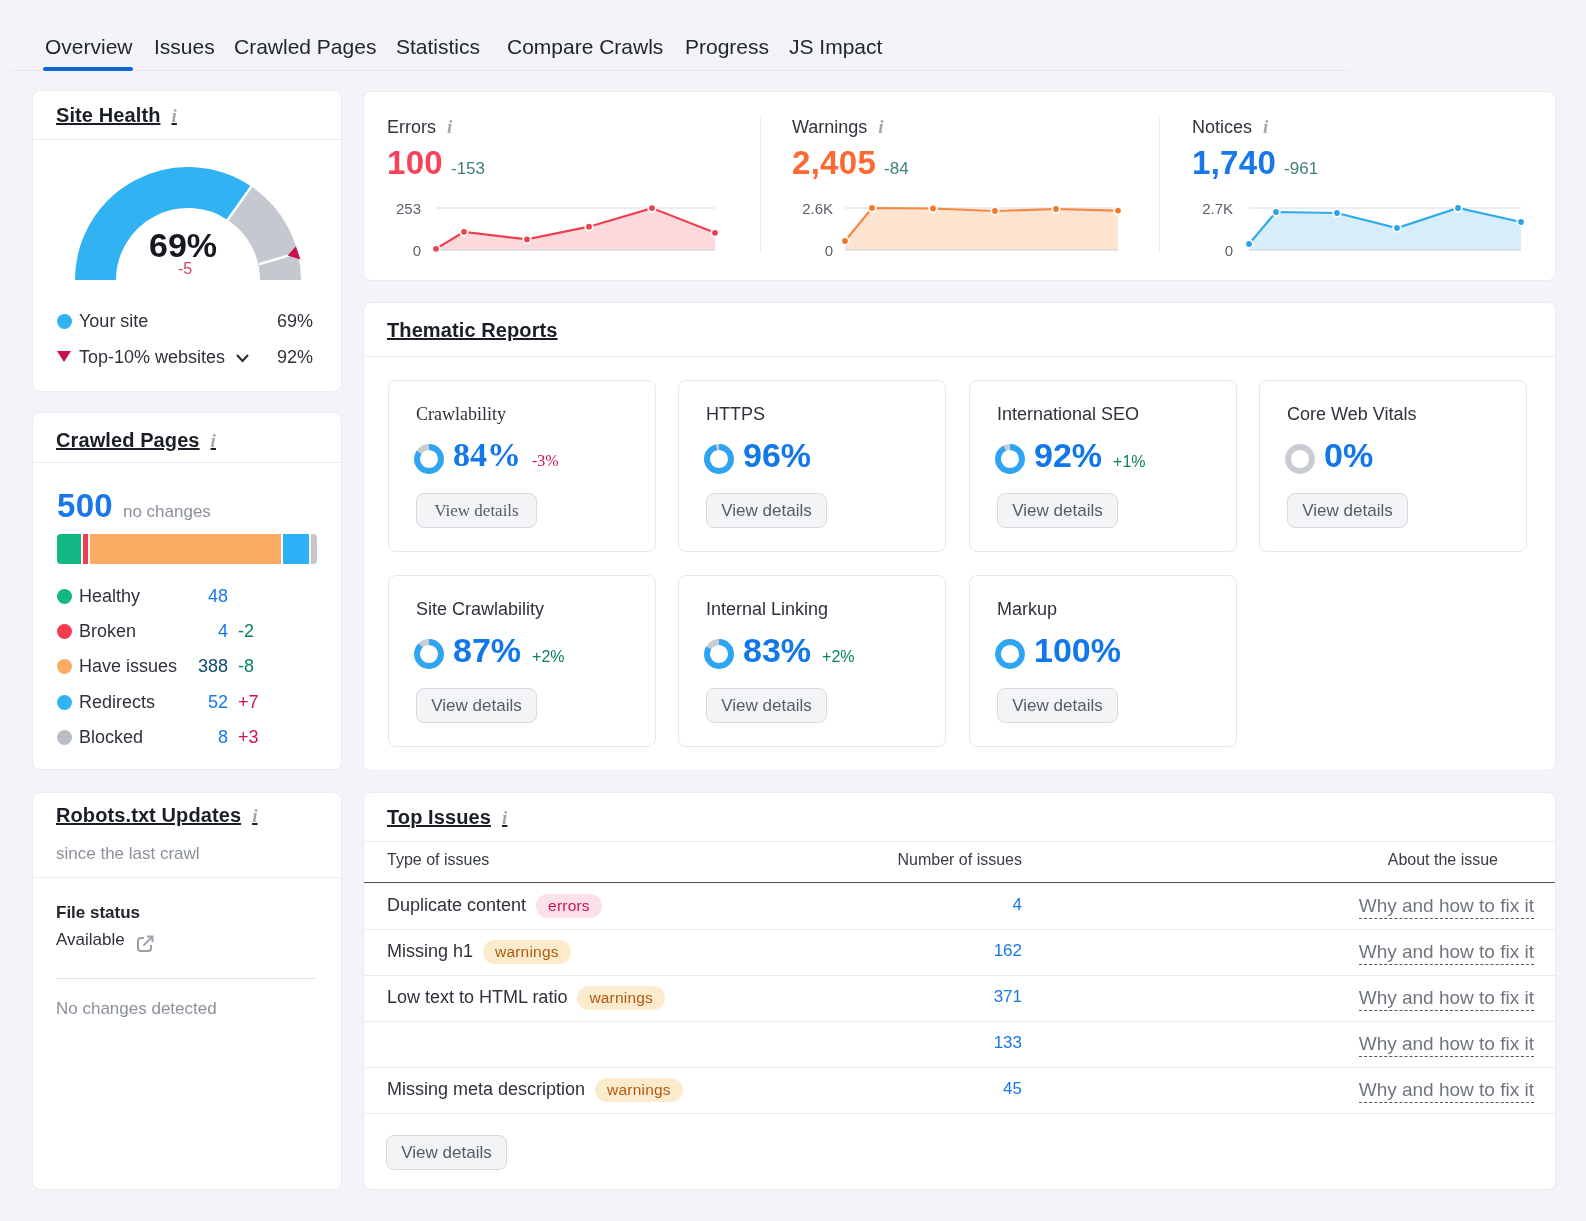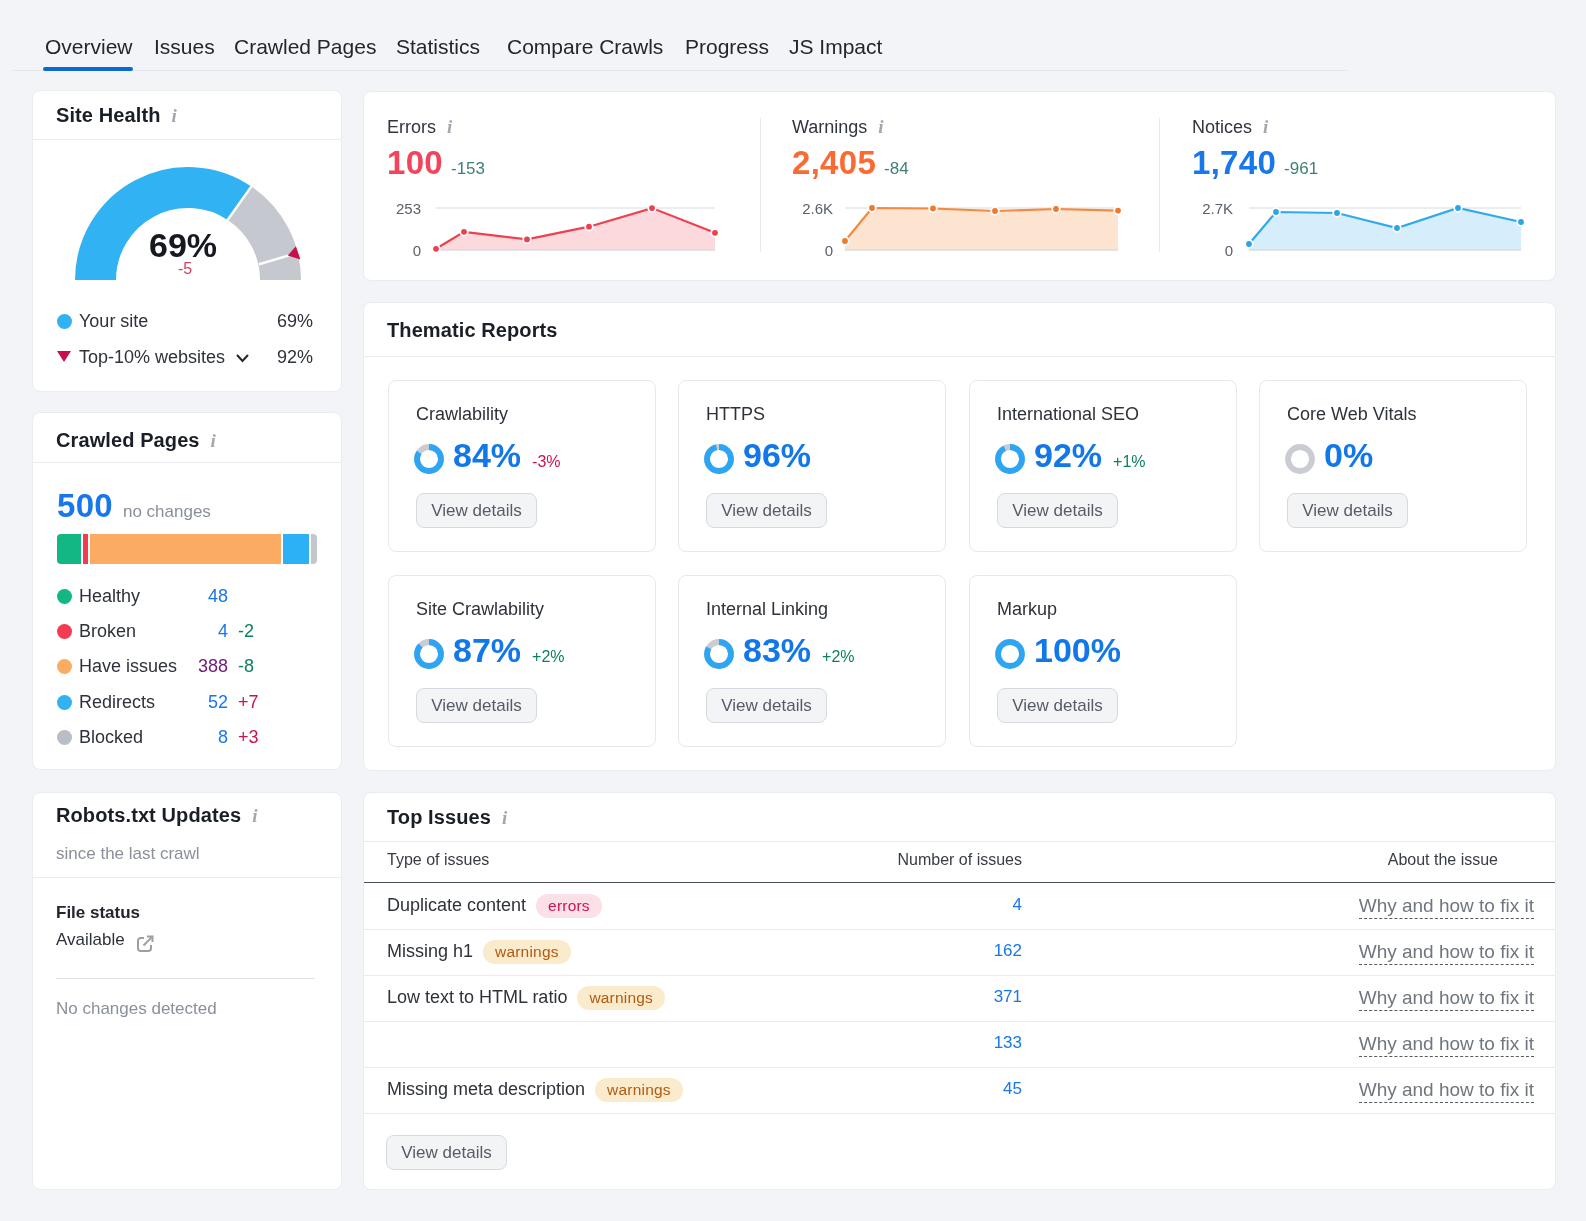--- a/index.html
+++ b/index.html
@@ -1,19 +1,19 @@
 <!DOCTYPE html>
 <html><head>
 <meta charset="utf-8">
 <style>
 * { margin:0; padding:0; box-sizing:border-box; }
 html,body { width:1586px; height:1221px; }
 body { background:#f2f4f7; font-family:"Liberation Sans", sans-serif; position:relative; overflow:hidden; }
 .card { position:absolute; background:#fff; border:1px solid #e9ecf0; border-radius:8px; }
-.ctitle { position:absolute; font-size:20px; font-weight:bold; color:#1a1e26; letter-spacing:0.1px; }
+.ctitle { position:absolute; font-size:20px; font-weight:bold; color:#1a1e26; letter-spacing:0.1px;text-decoration:underline; }
 .ii { font-family:"Liberation Serif", serif; font-style:italic; font-weight:bold; color:#a2a7b1; font-size:19px; margin-left:11px; }
 .divider { position:absolute; left:0; right:0; height:1px; background:#e9ebef; }
 .gray { color:#8a909b; }
 .abs { position:absolute; }
 
 
 .tabs { position:absolute; left:0; top:0; width:1336px; height:71px; border-bottom:1px solid #e4e7ec;margin-left:12px; }
 .tab { position:absolute; top:35px; font-size:21px; color:#23262e; white-space:nowrap; }
 .tabline { position:absolute; left:31px; top:67px; width:90px; height:4px; background:#0c69cf; border-radius:2px; }
 
@@ -112,21 +112,21 @@
   </div>
   <div class="lrow" style="top:208px;">
     <div class="dot" style="background:#f43b52;"></div>
       <div class="lname">Broken</div>
     <div class="lval" style="left:110px; width:61px; text-align:right; color:#1877eb;">4</div>
     <div class="lval up" style="left:181px;">-2</div>
   </div>
   <div class="lrow" style="top:243px;">
     <div class="dot" style="background:#fbab62;"></div>
       <div class="lname">Have issues</div>
-    <div class="lval" style="left:110px; width:61px; text-align:right; color:#701a75;">388</div>
+    <div class="lval" style="left:110px; width:61px; text-align:right; color:#0c4a6e;">388</div>
     <div class="lval up" style="left:181px;">-8</div>
   </div>
   <div class="lrow" style="top:279px;">
     <div class="dot" style="background:#31b2f3;"></div>
       <div class="lname">Redirects</div>
     <div class="lval" style="left:110px; width:61px; text-align:right; color:#1877eb;">52</div>
     <div class="lval down" style="left:181px;">+7</div>
   </div>
   <div class="lrow" style="top:314px;">
     <div class="dot" style="background:#b9bdc4;"></div>
@@ -210,21 +210,21 @@
         <circle cx="298" cy="12" r="3.8"></circle>
         <circle cx="361" cy="26" r="3.8"></circle>
     </g>
   </svg>
 </div>
 
 <div class="card" style="left:363px; top:302px; width:1193px; height:469px;">
   <div class="ctitle" style="left:23px; top:16px;">Thematic Reports</div>
   <div class="divider" style="top:53px;"></div>
 
-  <div class="tcard" style="left:24px; top:77px;">
+  <div class="tcard" style="left:24px; top:77px;font-family:Liberation Serif, serif;">
     <div class="name">Crawlability</div>
     <svg width="30" height="30" viewBox="0 0 30 30">
       <circle cx="15" cy="15" r="12" fill="none" stroke="#c9ccd2" stroke-width="5.8"></circle>
       <circle cx="15" cy="15" r="12" fill="none" stroke="#2da5f3" stroke-width="5.8" stroke-dasharray="63.3 75.4" transform="rotate(-90 15 15)"></circle>
     </svg>
     <div class="pct">84%<span class="chg down" style="margin-left:11px;">-3%</span></div>
     <div class="btn">View details</div>
   </div>
 
   <div class="tcard" style="left:314px; top:77px;">

